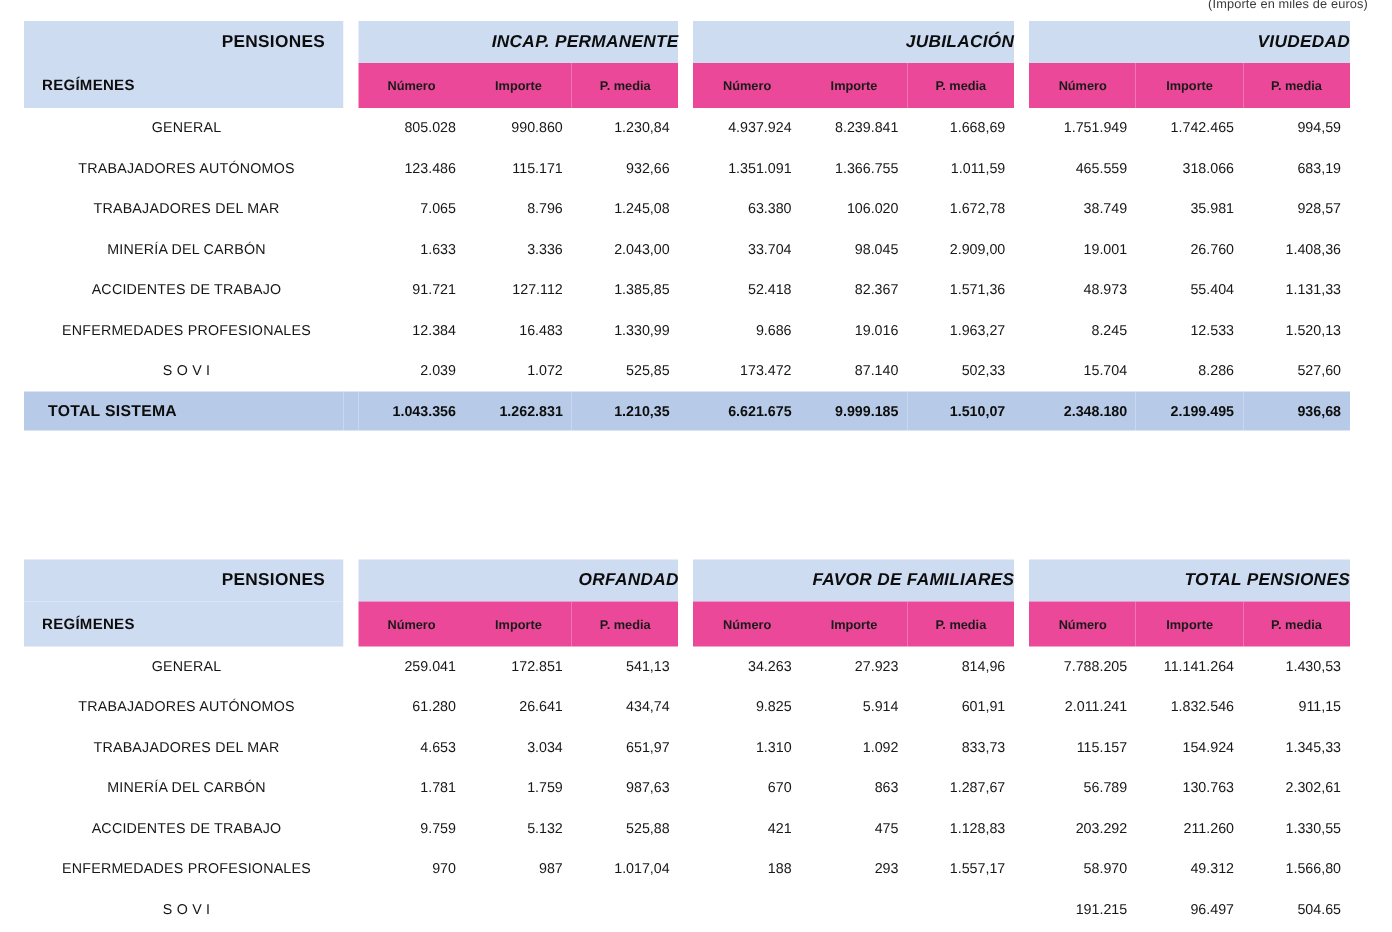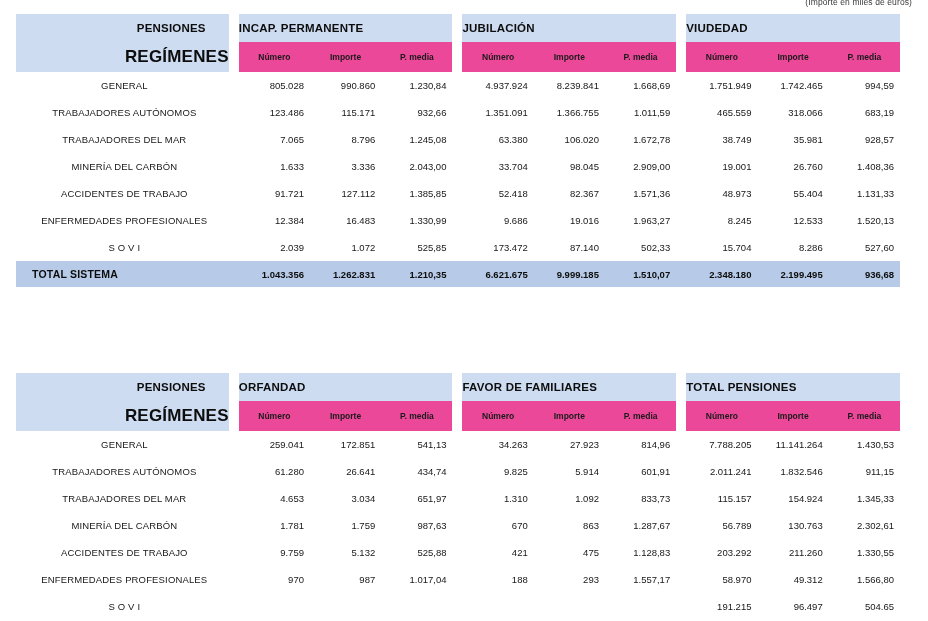--- a/index.html
+++ b/index.html
@@ -63,32 +63,32 @@
   .gh {
     background: #cedcf1;
     font-weight: bold;
     font-size: 11.5px;
     letter-spacing: .2px;
     height: 26px;
     color: #0d0d0d;
   }
   .gh.pensiones {
     text-align: right;
-    padding-right: 23px;
-  }
-  .gh.center { text-align: left; }
+    padding-right: 12px;
+  }
+  .gh.center { text-align: right; font-style: italic; }
   .spacer { background: #ffffff; }
 
   
   tr.sub-row { height: 30px; }
   .sh-reg {
     background: #cedcf1;
     font-weight: bold;
-    font-size: 17px;
-    text-align: right;
+    font-size: 10px;
+    text-align: left;
     padding-left: 12px;
     height: 28px;
     letter-spacing: .2px;
     color: #0d0d0d;
   }
   .sh {
     background: #ec4899;
     font-weight: bold;
     font-size: 8.5px;
     text-align: center;

